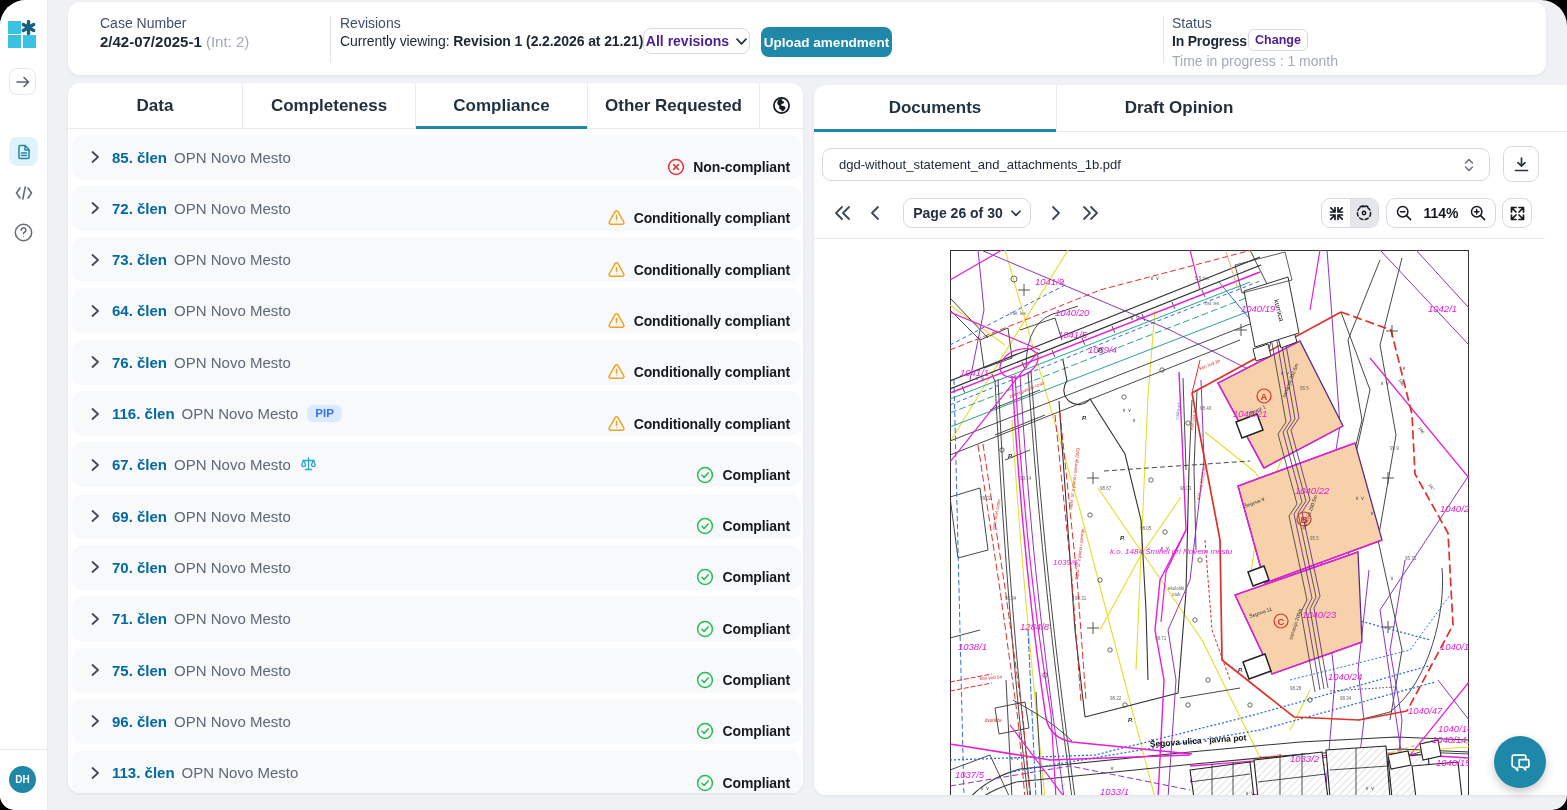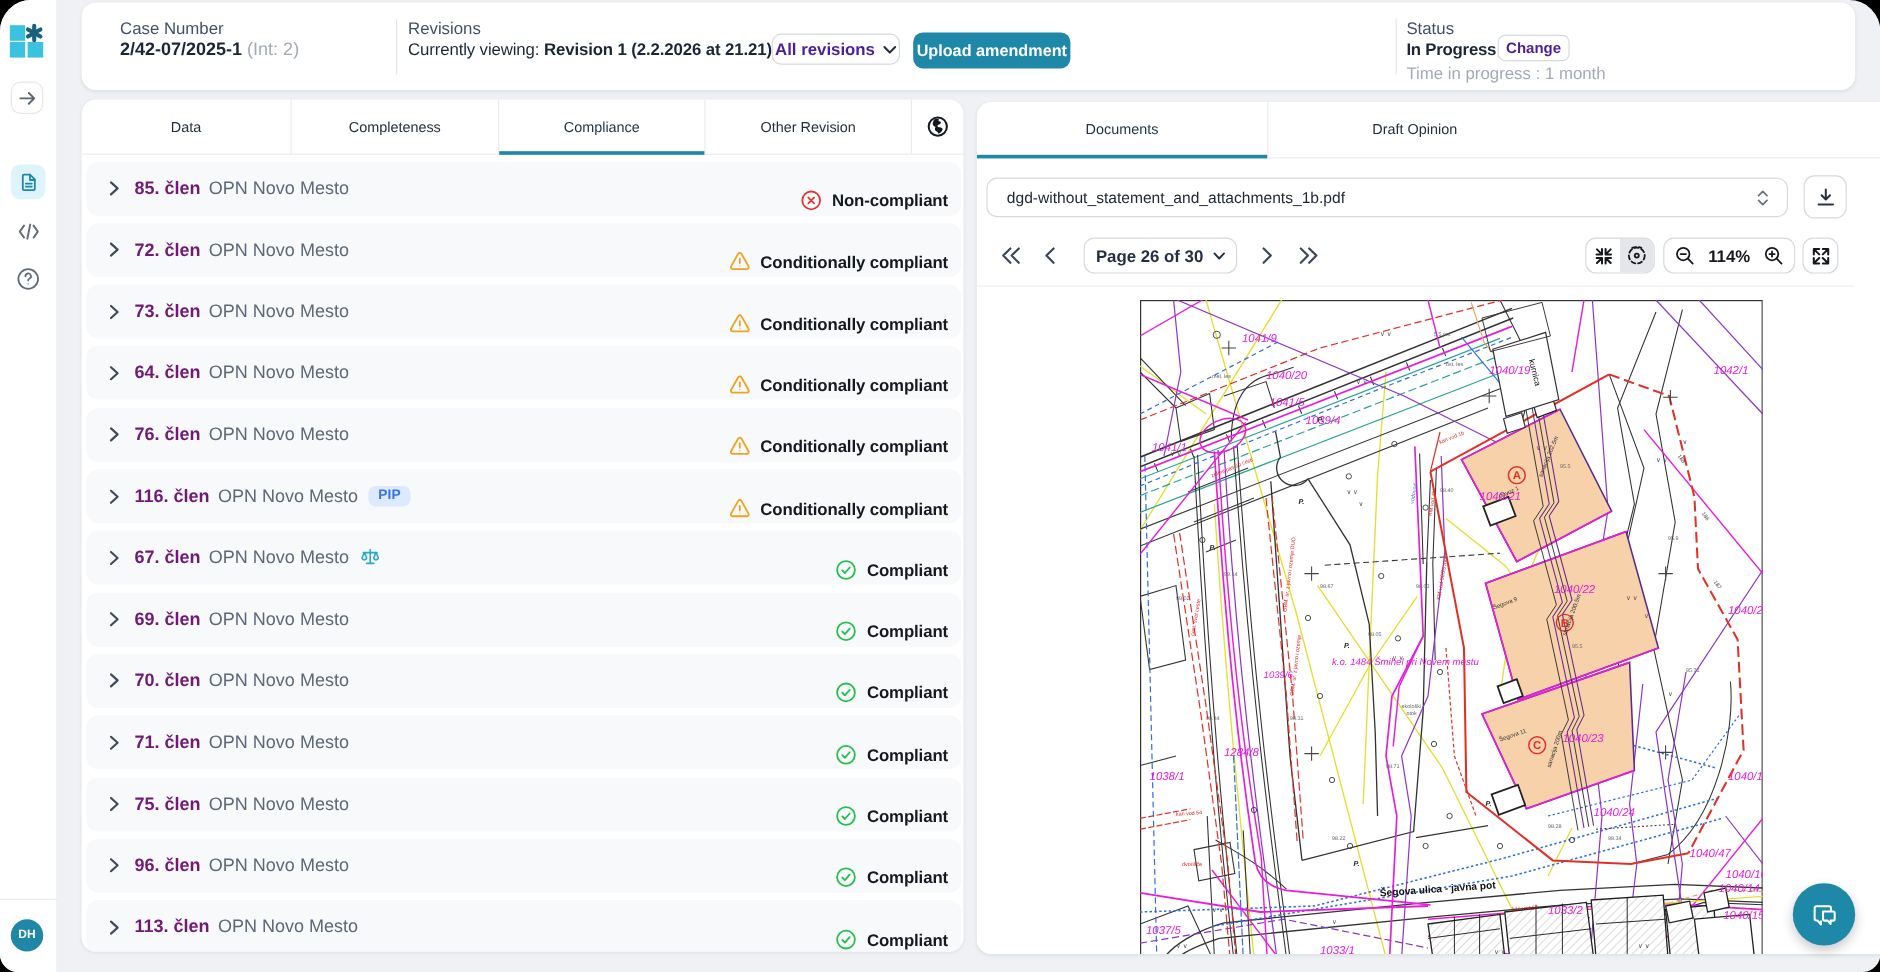--- a/index.html
+++ b/index.html
@@ -32,31 +32,31 @@
   .btn-teal { display:inline-flex; align-items:center; justify-content:center;
     border-radius:8px; background:#1f87a8; color:#fff; font-size:14px; font-weight:700; }
   
   .panel { position:absolute; background:#fff; border-radius:12px;
     box-shadow:0 1px 3px rgba(16,24,40,.07); overflow:hidden; }
   .lpanel { left:68px; top:83px; width:735px; height:710px; }
   .rpanel { left:814px; top:85px; width:854px; height:710px; }
   .tabbar { position:absolute; left:0; top:0; right:0; height:46px; display:flex;
     border-bottom:1px solid #e9ebee; }
   .tab { flex:1; display:flex; align-items:center; justify-content:center;
-    font-size:12px; font-weight:400; color:#242f3e; border-right:1px solid #e9ebee;
+    font-size:17px; font-weight:700; color:#242f3e; border-right:1px solid #e9ebee;
     position:relative; }
   .tab:last-child { border-right:none; }
   .tab.active { color:#1d3242; }
   .tab.active::after { content:""; position:absolute; left:0; right:0; bottom:-1px; height:3px;
     background:#1f87a8; }
   
   .row { position:absolute; left:4px; width:729px; height:45px; background:#f8f9fa;
     border-radius:10px; display:flex; align-items:center; }
   .row .chev { margin-left:16px; flex:0 0 auto; }
-  .row .num { margin-left:10px; font-size:15px; font-weight:700; color:#701a75; }
+  .row .num { margin-left:10px; font-size:15px; font-weight:700; color:#0369a1; }
   .row .opn { margin-left:7px; font-size:15px; color:#5d6878; }
   .row .right { margin-left:auto; margin-right:11px; display:flex; align-items:center; gap:8px;
     font-size:14px; font-weight:700; color:#16191f; letter-spacing:-0.1px;margin-top:20px; }
   .pip { display:inline-block; margin-left:9px; padding:2px 8px 3px; border-radius:6px;
     background:#dbeafe; color:#3473e8; font-size:11.5px; font-weight:700; }
   
   .fileinput { position:absolute; left:8px; top:63px; width:668px; height:33px;
     border:1px solid #d6dade; border-radius:9px; background:#fff; display:flex; align-items:center; }
   .fileinput span { margin-left:16px; font-size:13px; color:#1d2735; }
   .dl-btn { position:absolute; left:689px; top:61px; width:36px; height:36px;
@@ -137,21 +137,21 @@
     <div style="position:absolute;left:1104px;top:31px;letter-spacing:-0.2px;font-size:14px;font-weight:700;color:#1c2736">In Progress</div>
     <div class="btn-outline" style="position:absolute;left:1180px;top:27px;width:60px;height:22px;font-size:12.5px;border-radius:6px">Change</div>
     <div style="position:absolute;left:1104px;top:51px;font-size:14px;color:#a2aab6">Time in progress : 1 month</div>
   </div>
 
   <div class="panel lpanel">
     <div class="tabbar">
       <div class="tab" style="flex:0 0 175px">Data</div>
       <div class="tab" style="flex:0 0 173px">Completeness</div>
       <div class="tab active" style="flex:0 0 172px">Compliance</div>
-      <div class="tab" style="flex:0 0 172px">Other Revision</div>
+      <div class="tab" style="flex:0 0 172px">Other Requested</div>
       <div class="tab" style="flex:1">
         <svg width="19" height="19" viewBox="0 0 19 19">
           <circle cx="9.5" cy="9.5" r="7.6" fill="none" stroke="#14181f" stroke-width="1.7"></circle>
           <path fill="#14181f" d="M6.2,3.8 c1.4,-0.9 3.2,-1 4.4,-0.2 l-0.6,1.3 1.9,0.5 c0.4,0.8 0.1,1.7 -0.8,2.1 l-1.7,0.6 c-0.5,1.2 0.3,2 1.6,2 1,0 1.9,0.5 2.6,1.3 -0.4,1.9 -1.8,3.4 -3.6,4 -0.2,-1 -0.8,-1.7 -1.8,-2.1 -0.9,-0.4 -1.3,-1.4 -1,-2.4 l0.4,-1.2 c-1.3,-0.3 -2.3,-1.4 -2.4,-2.8 z"></path>
         </svg>
       </div>
     </div>
     <div id="rows">
         <div class="row" style="top:51.5px">
           <svg class="chev" width="14" height="14" viewBox="0 0 14 14" fill="none" stroke="#3f4a5c" stroke-width="1.8" stroke-linecap="round" stroke-linejoin="round">

